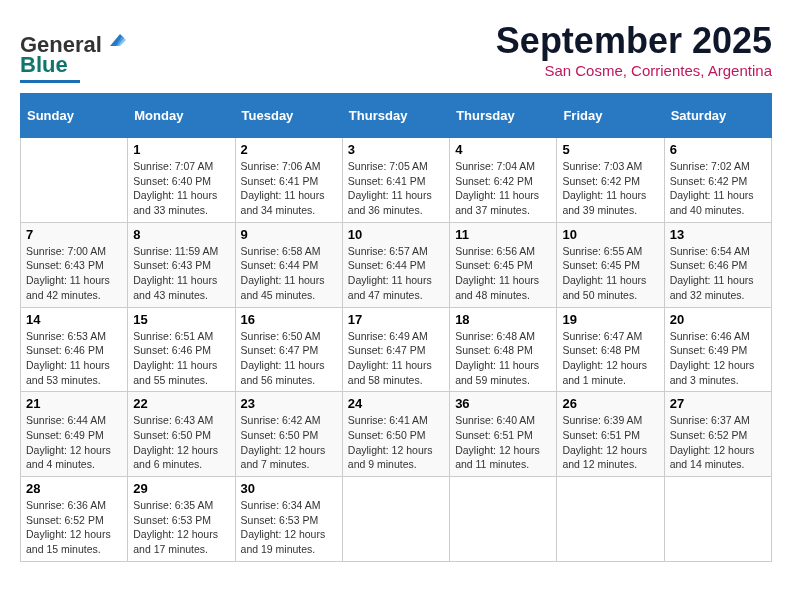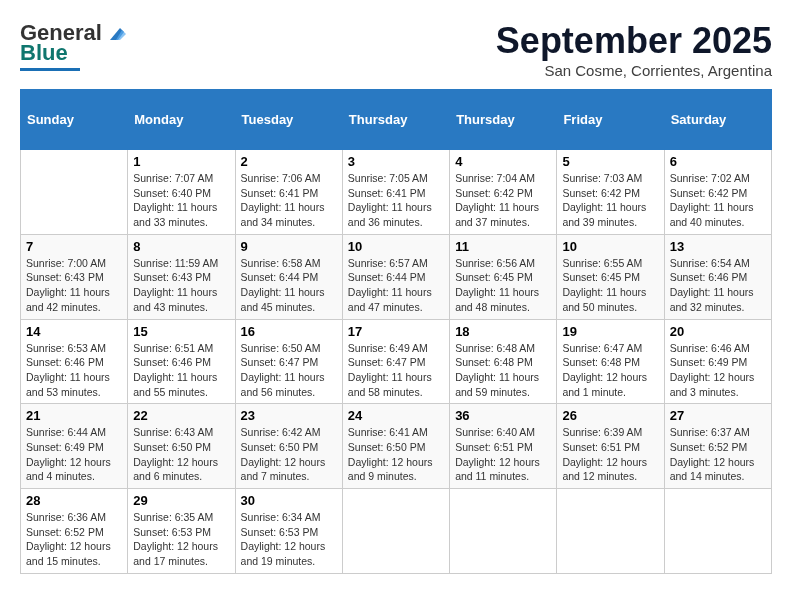--- a/index.html
+++ b/index.html
@@ -34,32 +34,32 @@
     .title-area {
       text-align: right;
     }
     .month-title {
       font-size: 36px;
       font-weight: bold;
       color: #0f172a;
     }
     .subtitle {
       font-size: 15px;
-      color: #404040;
+      color: #be185d;
     }
     table {
       width: 100%;
       border-collapse: collapse;
       font-size: 11px;
     }
     thead tr th {
       background-color: #2979c2;
       color: #fff;
       text-align: left;
-      padding: 22px 6px;
+      padding: 14px 6px;
       font-size: 13px;
       font-weight: bold;
       border: 1px solid #2979c2;
     }
     tbody tr td {
       border: 1px solid #ccc;
       vertical-align: top;
       padding: 4px 5px;
       height: 78px;
       width: calc(100% / 7);
@@ -84,21 +84,21 @@
     tbody tr:nth-child(odd) td {
       background: #fff;
     }
   </style>
 </head>
 <body>
 
 <div class="header-area">
   <div class="logo">
     <div class="logo-line">
-      <span style="font-size:22px; font-weight:bold; color:#333;">General</span>
+      <span style="font-size:22px; font-weight:bold; color:#333;margin-top:12px;">General</span>
       <svg width="22" height="22" viewBox="0 0 22 22" style="margin-left:2px;">
         <polygon points="6,18 16,6 20,10 14,18" fill="#2979c2"></polygon>
         <polygon points="12,18 18,8 22,12 16,18" fill="#5aabf0" opacity="0.7"></polygon>
       </svg>
     </div>
     <div style="font-size:22px; font-weight:bold; color:#0f766e; margin-top:-6px;">Blue</div>
     <div class="logo-underline"></div>
   </div>
   <div class="title-area">
     <div class="month-title">September 2025</div>

